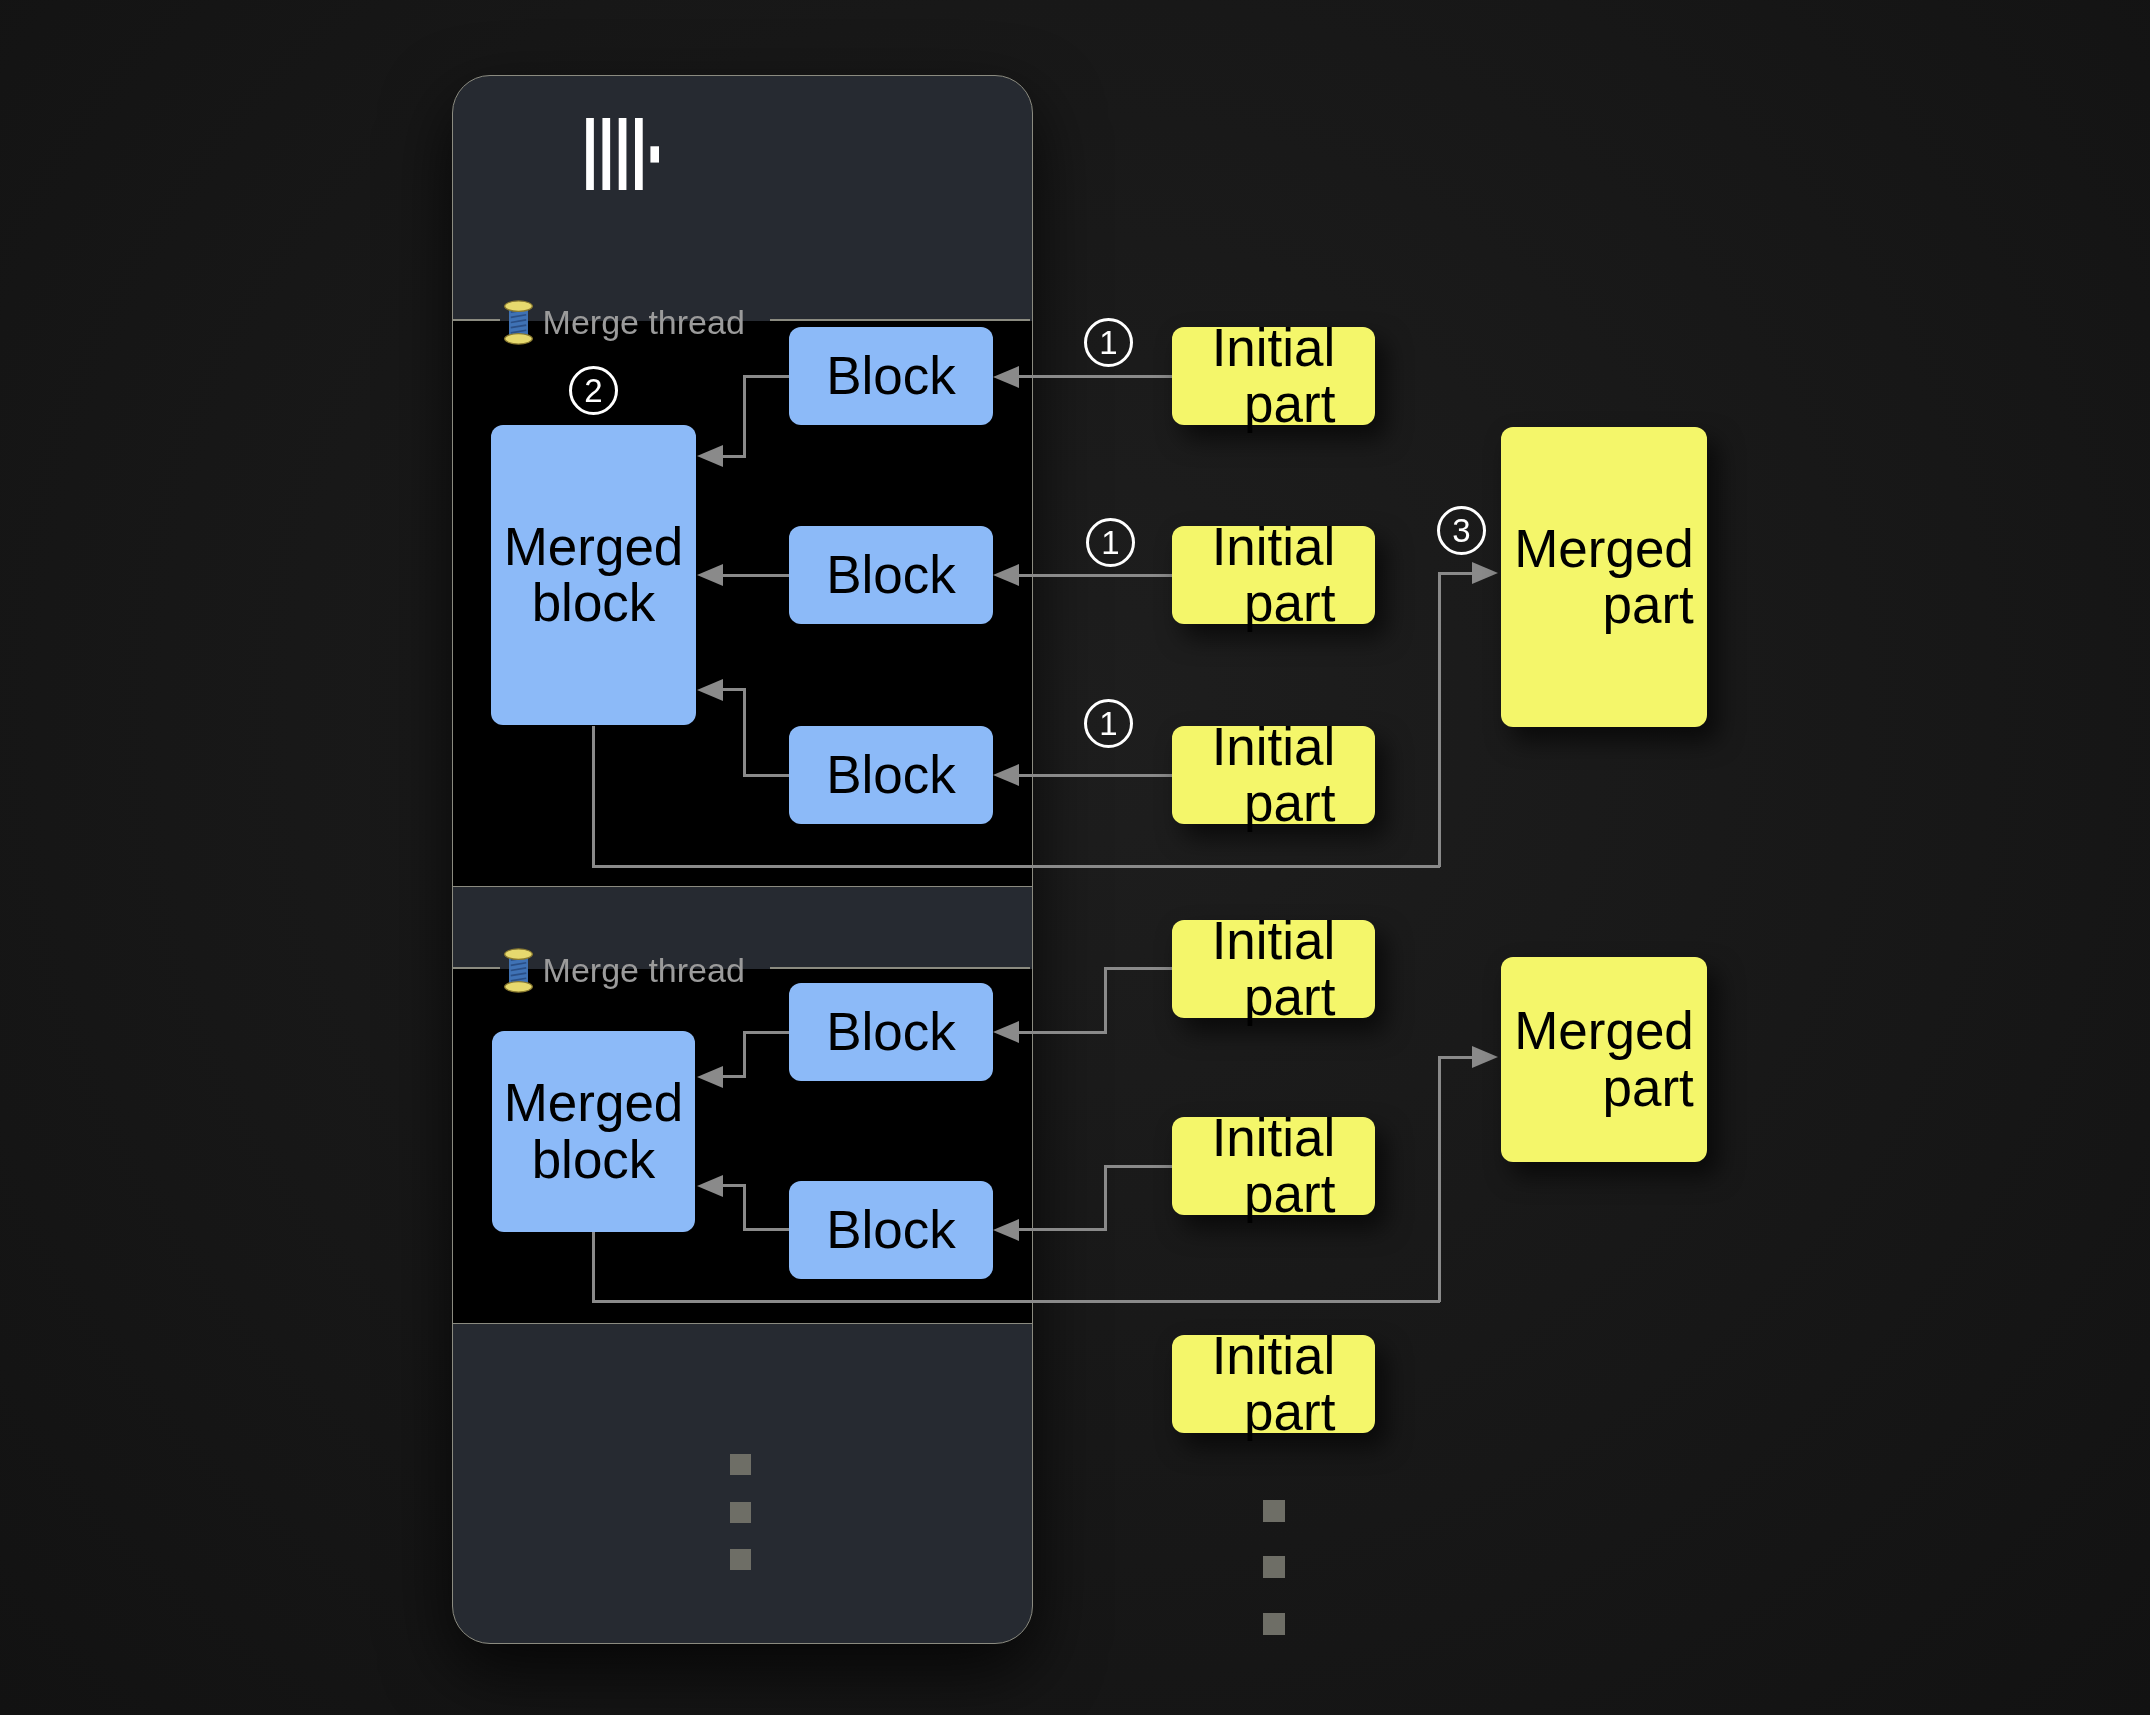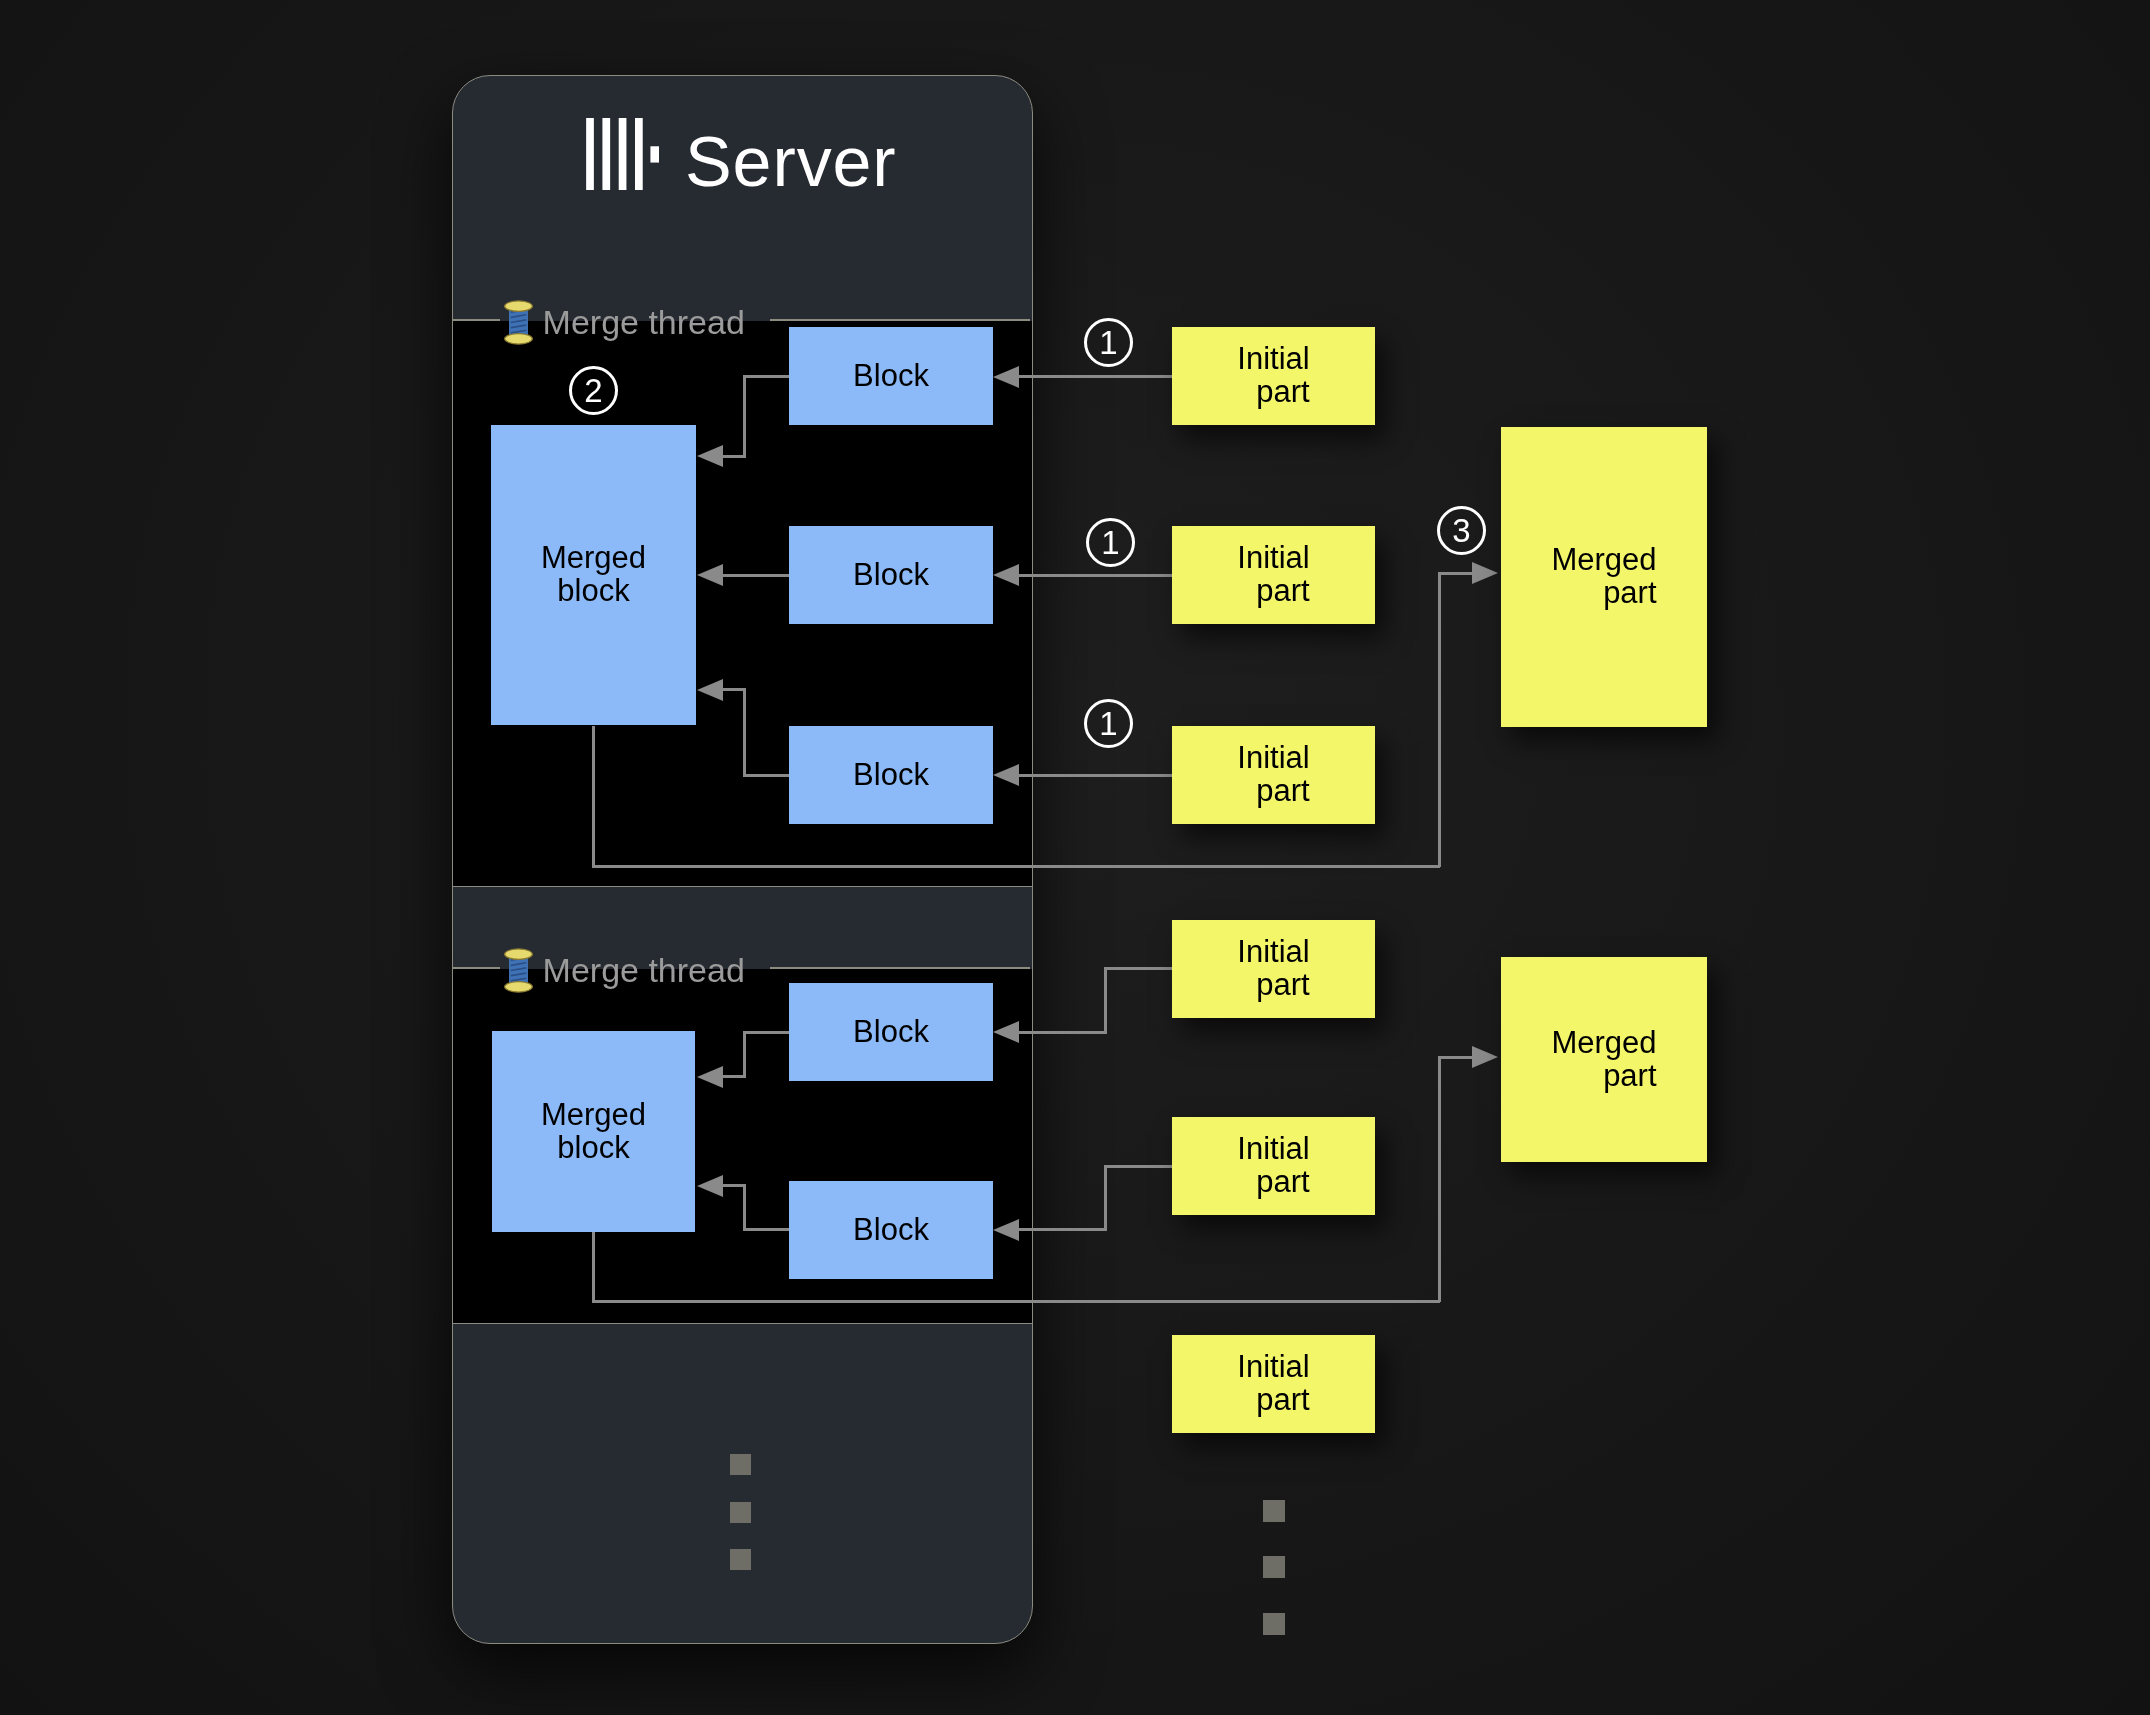--- a/index.html
+++ b/index.html
@@ -12,21 +12,21 @@
          border:1.7px solid #8b8b80;border-radius:38px;box-shadow:0 26px 68px rgba(0,0,0,.75);}
   .title{left:685px;top:125px;height:77px;line-height:74px;color:#ffffff;font-size:70px;letter-spacing:0.9px;}
   
   .tbox{background:#000000;border:1.7px solid #8b8b80;border-top:none;}
   .tbox1{left:452px;top:321px;width:579px;height:565px;}
   .tbox2{left:452px;top:969px;width:579px;height:354px;}
   .seg{height:1.7px;background:#8b8b80;}
   .legend{display:flex;align-items:center;gap:8.6px;color:#9b9b9b;font-size:34px;}
   
   .bbox,.ybox{display:flex;align-items:center;justify-content:center;text-align:center;
-              color:#000;font-size:31px;line-height:1.06;white-space:pre-line;}
+              color:#000;font-size:53px;line-height:1.06;white-space:pre-line;border-radius:12px;}
   .bbox{background:#8cbaf8;}
   .ybox{background:#f4f66a;box-shadow:10.3px 13.7px 24px rgba(0,0,0,.62);text-align:right;}
   
   .hl{height:2.6px;background:#8a8a8a;}
   .vl{width:2.6px;background:#8a8a8a;}
   .al{width:0;height:0;border-top:11px solid transparent;border-bottom:11px solid transparent;border-right:26.5px solid #8a8a8a;}
   .ar{width:0;height:0;border-top:11px solid transparent;border-bottom:11px solid transparent;border-left:26.5px solid #8a8a8a;}
   
   .badge{width:43px;height:43px;border:3.4px solid #fff;border-radius:50%;color:#fff;
          font-size:33px;display:flex;align-items:center;justify-content:center;}
@@ -40,21 +40,20 @@
 
   <div class="abs panel"></div>
 
   <svg class="abs" style="left:586px;top:118px;" width="74" height="72" viewBox="0 0 86 84">
     <rect x="0" y="0" width="9" height="84" fill="#fff"></rect>
     <rect x="19" y="0" width="9" height="84" fill="#fff"></rect>
     <rect x="38" y="0" width="9" height="84" fill="#fff"></rect>
     <rect x="57" y="0" width="9" height="84" fill="#fff"></rect>
     <rect x="75" y="33" width="10" height="19" fill="#fff"></rect>
   </svg>
-  <div class="abs title">Server</div>
 
   <div class="abs tbox tbox1"></div>
   <div class="abs seg" style="left:452px;top:319px;width:48px;"></div>
   <div class="abs seg" style="left:770px;top:319px;width:260px;"></div>
   <div class="abs legend" style="left:503px;top:299px;height:46px;">
     <svg width="31" height="45" viewBox="0 0 36 52">
       <rect x="7" y="8" width="22" height="36" fill="#3f72b5"></rect>
       <path d="M9 14 L27 11 M9 20 L27 17 M9 26 L27 23 M9 32 L27 29 M9 38 L27 35" stroke="#2a4f86" stroke-width="2"></path>
       <ellipse cx="18" cy="7" rx="16" ry="6" fill="#e6d96e" stroke="#8a7a30" stroke-width="1.5"></ellipse>
       <ellipse cx="18" cy="45" rx="16" ry="6" fill="#e6d96e" stroke="#8a7a30" stroke-width="1.5"></ellipse>

